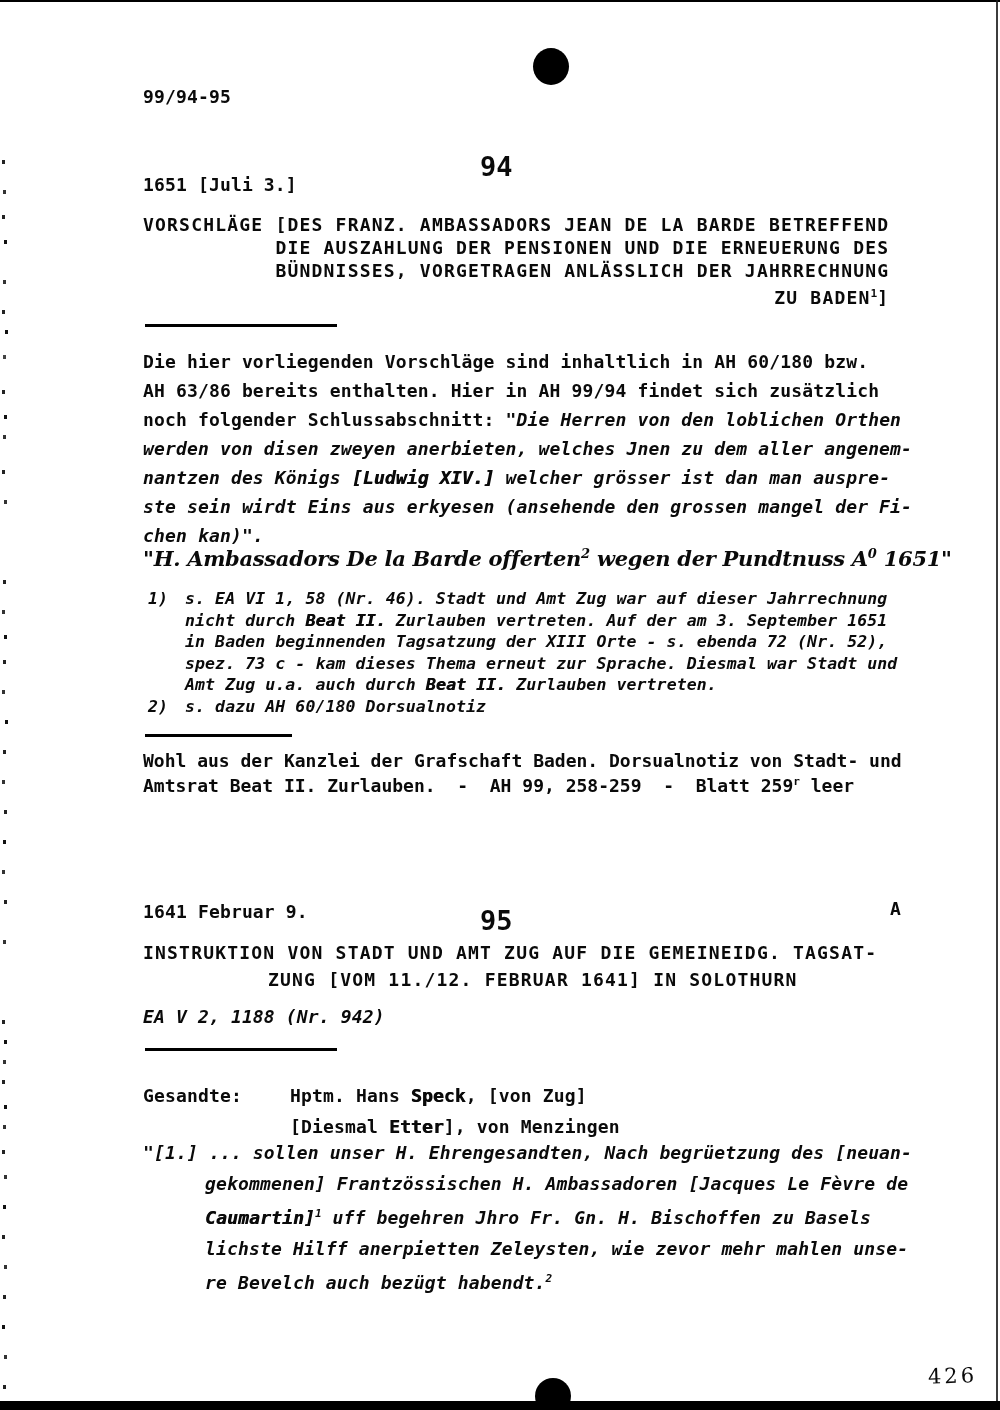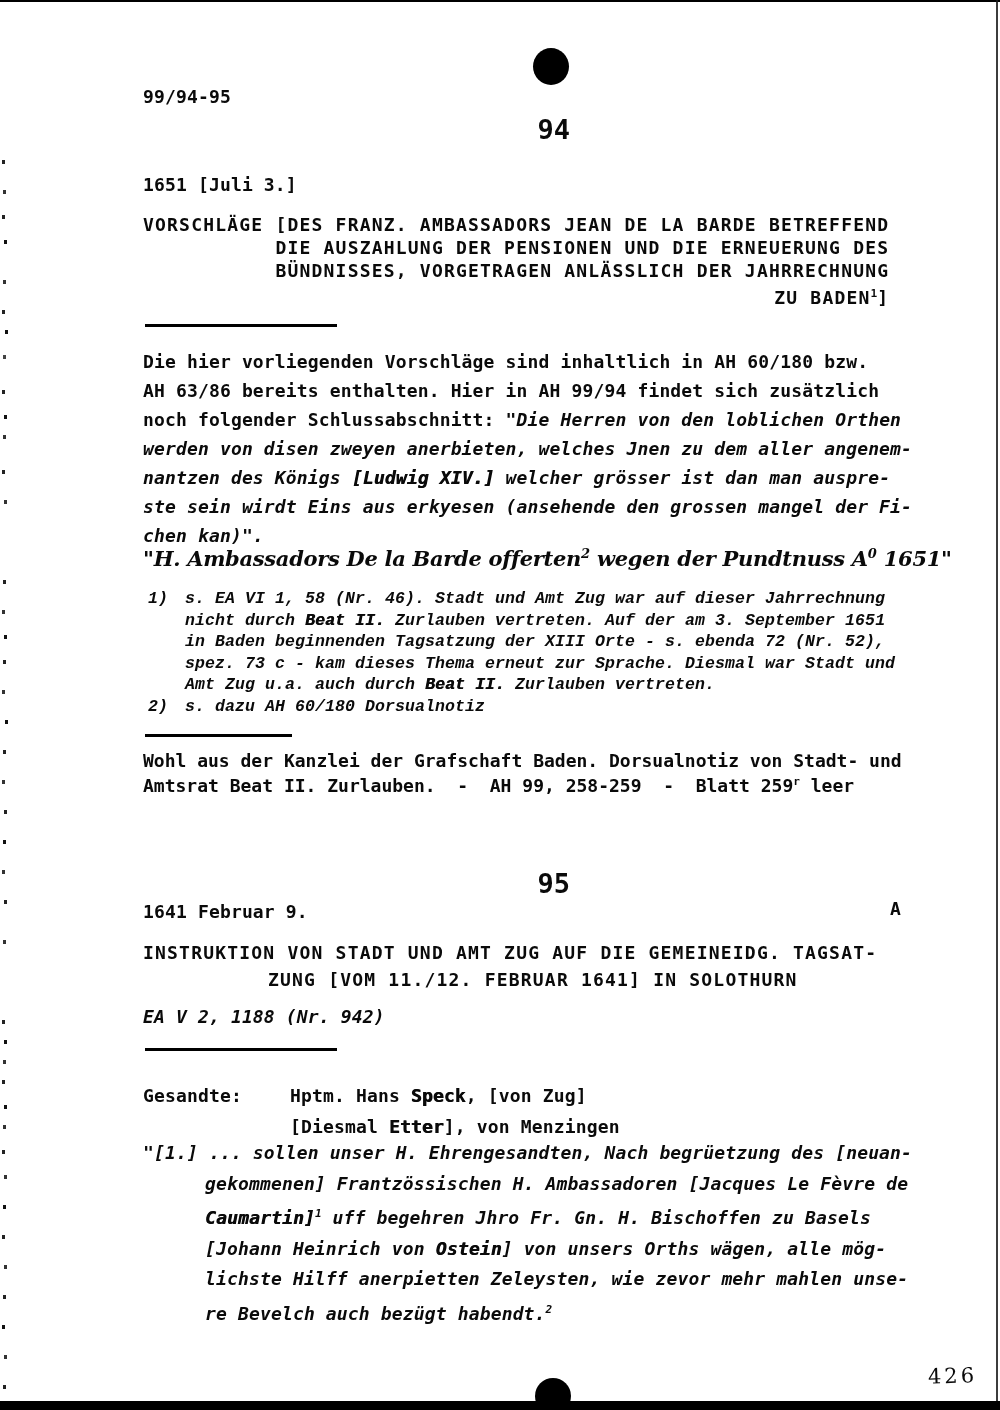--- a/index.html
+++ b/index.html
@@ -6,26 +6,26 @@
   .page{
     position:relative;width:1000px;height:1410px;background:#ffffff;
     font-family:"DejaVu Sans Mono", monospace;color:#0a0a0a;overflow:hidden;
     margin:0 auto;
   }
   .abs{position:absolute;}
   .line{white-space:pre;}
   .mono18{font-size:18px;font-weight:700;letter-spacing:0.15px;}
   .ttl{font-size:18px;font-weight:700;letter-spacing:1.2px;line-height:23px;}
   .ttl95{font-size:18px;font-weight:700;letter-spacing:1.2px;line-height:27px;}
-  .pagenum{font-size:27px;font-weight:700;text-align:right;width:90px;}
+  .pagenum{font-size:27px;font-weight:700;text-align:left;width:90px;margin-top:37px;}
   .ital{font-style:italic;}
   .b{text-shadow:0.55px 0 0 currentColor;}
   .sup{font-size:0.62em;vertical-align:super;letter-spacing:0;}
   .body94{line-height:29px;}
-  .fn{font-size:16.5px;font-style:italic;font-weight:700;line-height:21.5px;letter-spacing:0.1px;font-family:Liberation Mono, monospace;}
+  .fn{font-size:16.5px;font-style:italic;font-weight:700;line-height:21.5px;letter-spacing:0.1px;}
   .fnmark{display:inline-block;width:37px;font-style:italic;}
   .fnind{padding-left:37px;}
   .prov{line-height:20.5px;}
   .scriptline{
     font-family:"DejaVu Serif", serif;font-style:italic;font-weight:700;
     font-size:21px;letter-spacing:-0.3px;white-space:pre;
   }
   .glabel{display:inline-block;width:147px;}
   .quote{line-height:30.5px;}
   .qind{padding-left:62px;}
@@ -119,21 +119,20 @@
 
   <div class="abs mono18" style="left:143px;top:1080px;line-height:31px;">
     <div class="line"><span class="glabel">Gesandte:</span><span>Hptm. Hans </span><span class="b">Speck</span><span>, [von Zug]</span></div>
     <div class="line"><span class="glabel"></span><span>[Diesmal </span><span class="b">Etter</span><span>], von Menzingen</span></div>
   </div>
 
   <div class="abs mono18 ital quote" style="left:143px;top:1138px;">
     <div class="line">"[1.] ... sollen unser H. Ehrengesandten, Nach begrüetzung des [neuan-</div>
     <div class="line qind">gekommenen] Frantzössischen H. Ambassadoren [Jacques Le Fèvre de</div>
     <div class="line qind"><span class="b">Caumartin]</span><sup class="sup">1</sup><span> uff begehren Jhro Fr. Gn. H. Bischoffen zu Basels</span></div>
-    <div class="line qind"><span>[Johann Heinrich von </span><span class="b">Ostein</span><span>] von unsers Orths wägen, alle mög-</span></div>
     <div class="line qind">lichste Hilff anerpietten Zeleysten, wie zevor mehr mahlen unse-</div>
     <div class="line qind"><span>re Bevelch auch bezügt habendt.</span><sup class="sup">2</sup></div>
   </div>
 
   <div class="abs dot" style="left:535px;top:1378px;width:36px;height:36px;"></div>
   <div class="abs bottombar"></div>
   <div class="abs hand" style="left:928px;top:1364px;">426</div>
 
 </div>
 

